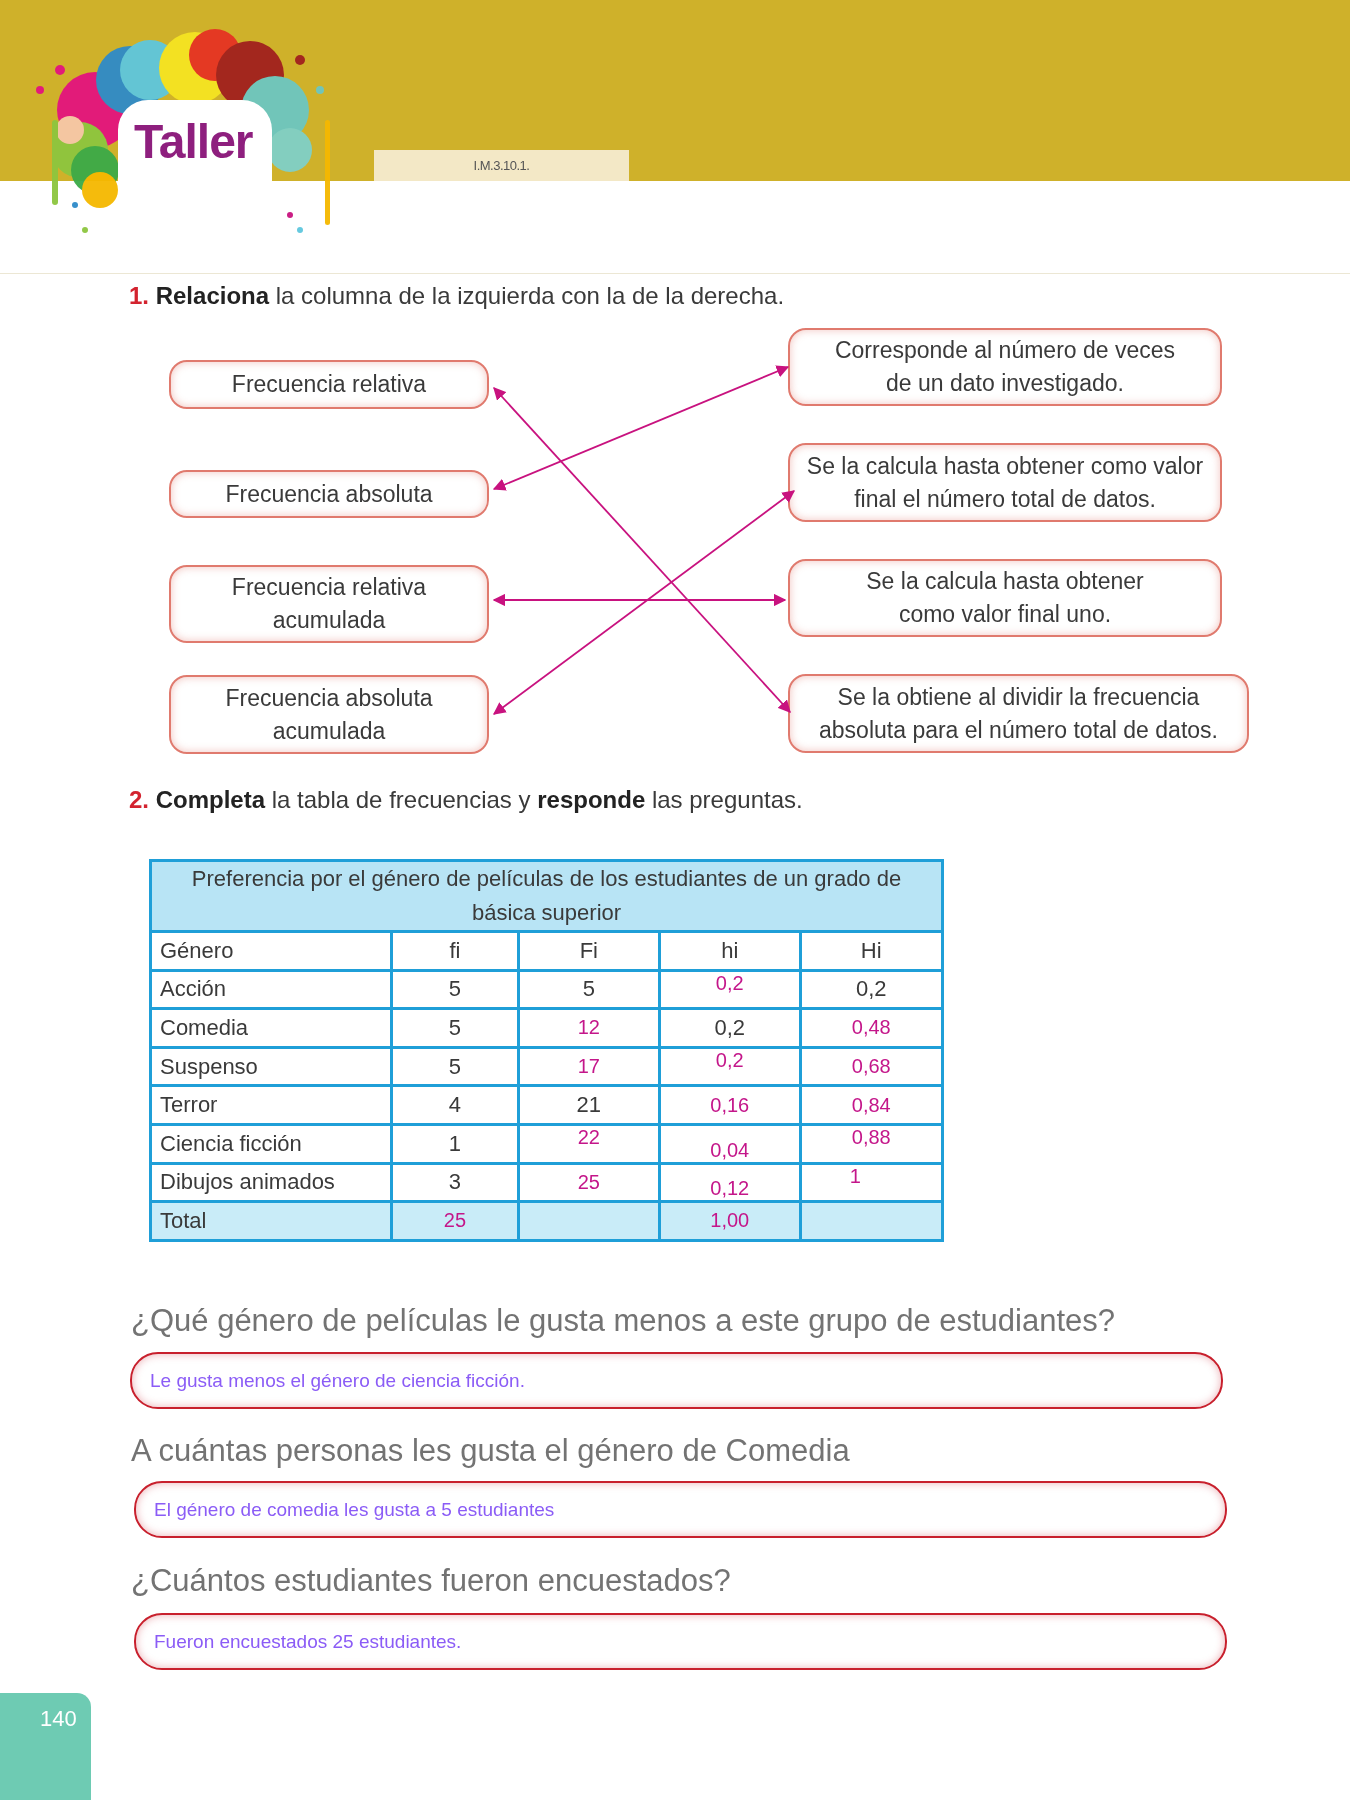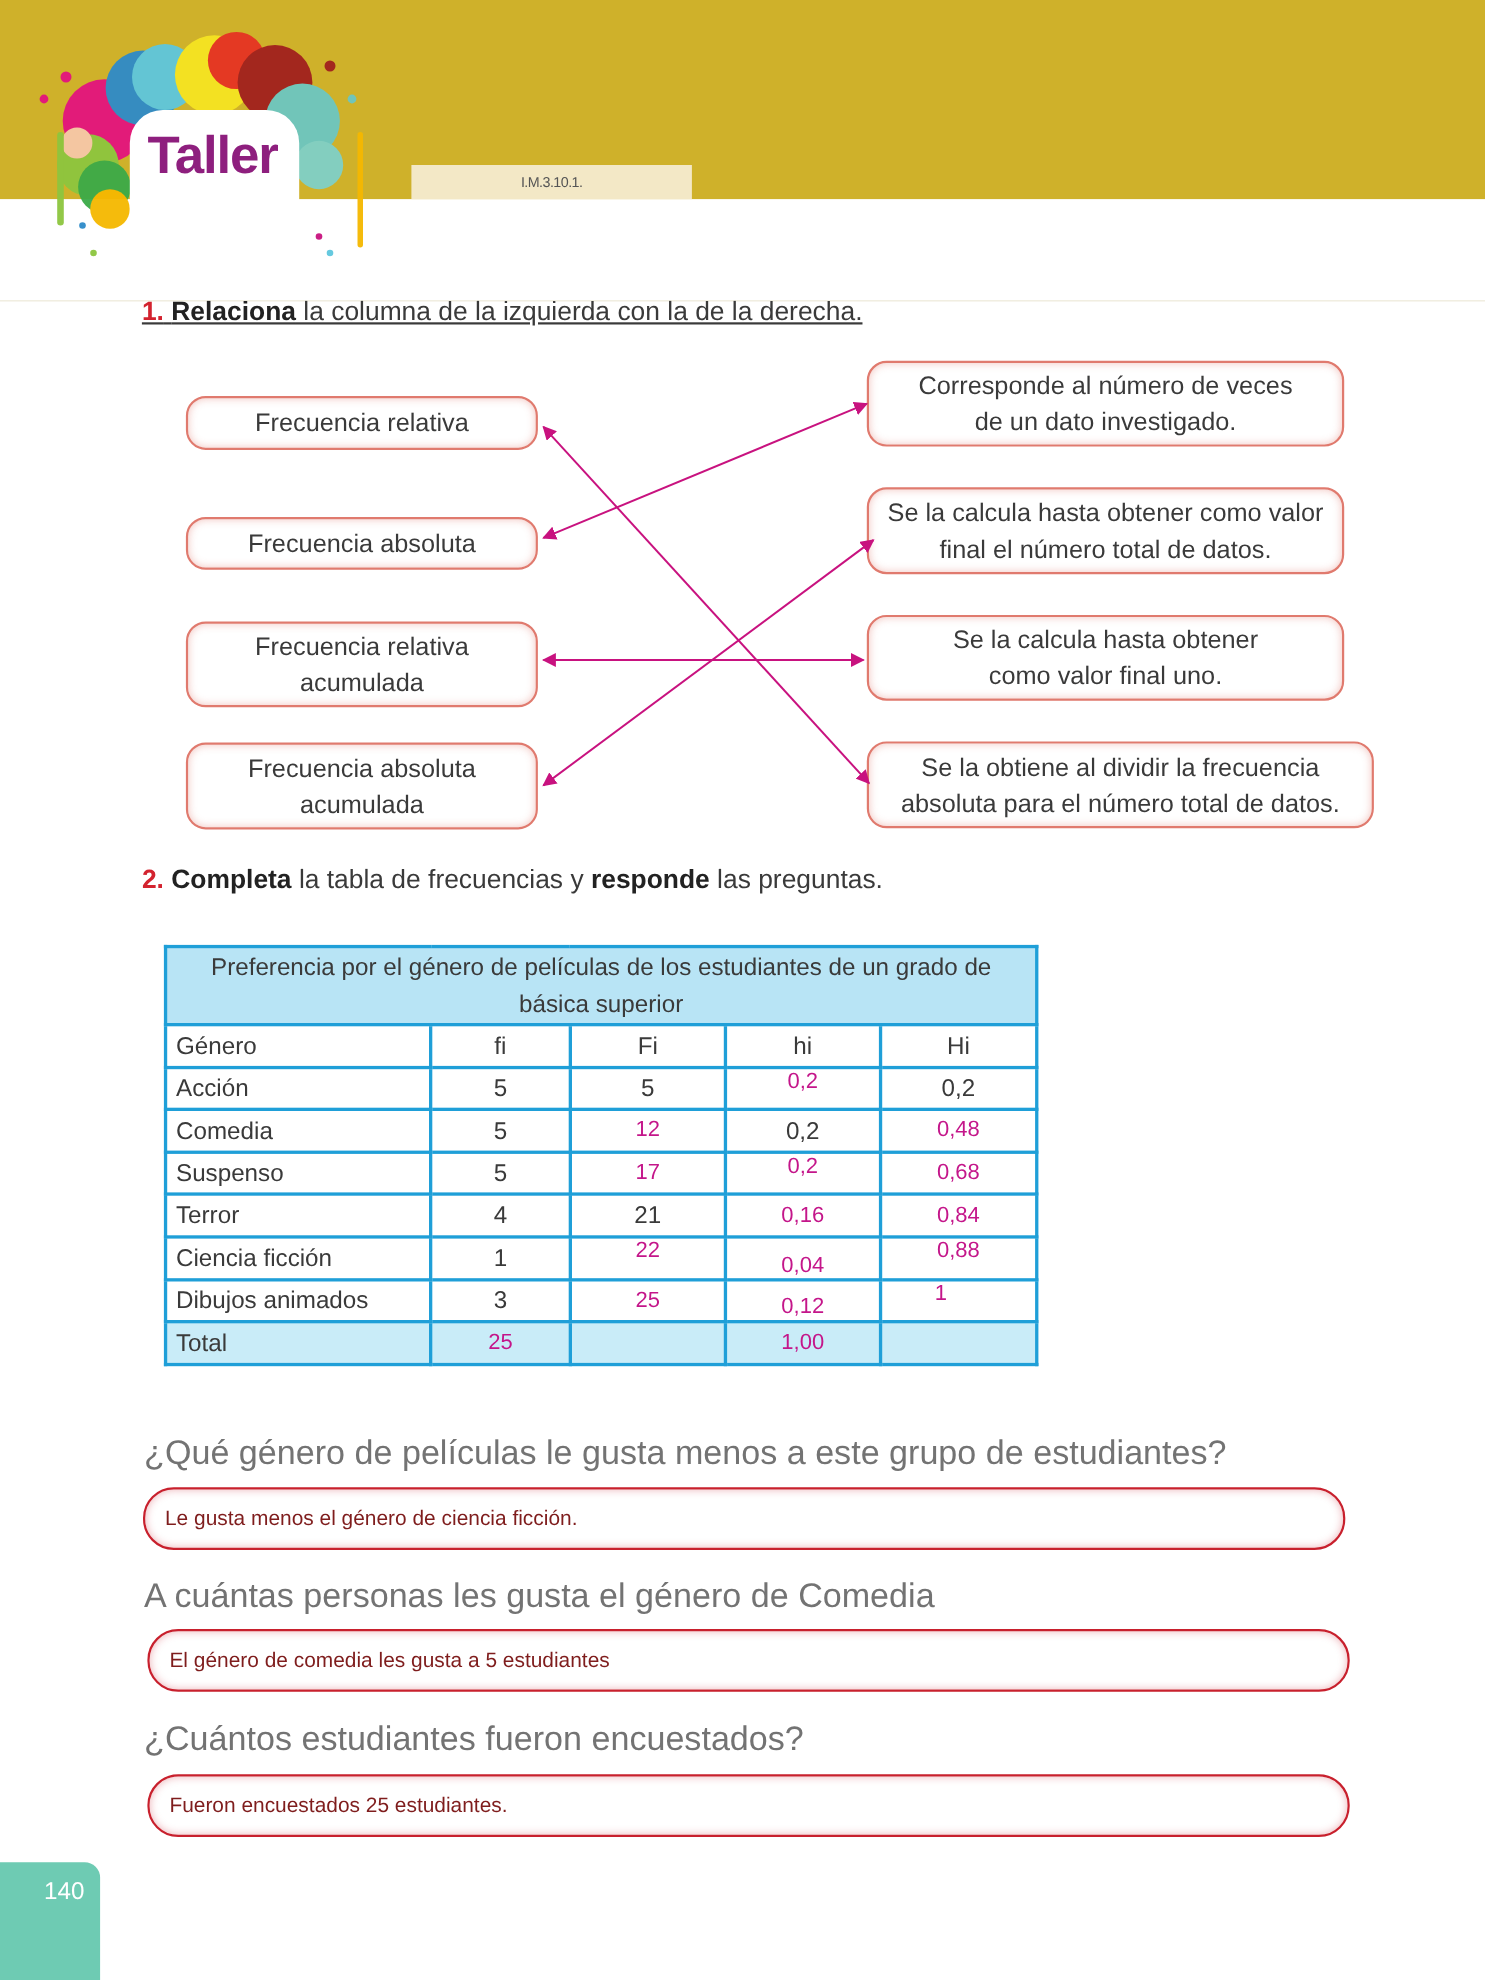--- a/index.html
+++ b/index.html
@@ -29,21 +29,21 @@
   table.freq .title-cell { background: #B8E4F5; height: 71px; text-align: center; line-height: 34px; }
   table.freq td.c { text-align: center; }
   table.freq .ans { color: #C4168A; font-size: 20px; }
   table.freq .up { vertical-align: top; padding-top: 0; }
   table.freq .down { vertical-align: bottom; padding-bottom: 0; }
   table.freq tr.total td { background: #C9ECF8; }
 
   .question { position: absolute; left: 131px; font-size: 31px; color: #737373; white-space: nowrap; }
   .answer-box { position: absolute; border: 2.5px solid #C8202D; border-radius: 28px; background: #fff;
     box-shadow: inset 0 0 8px rgba(200,32,45,0.35); display: flex; align-items: center; padding-left: 18px;
-    color: #7f1d1d; font-size: 19px; }
+    color: #8b5cf6; font-size: 19px; }
 
   .page-tab { position: absolute; left: 0; top: 1693px; width: 91px; height: 107px; background: #6ECBB3;
     border-radius: 0 14px 0 0; }
   .page-num { position: absolute; left: 40px; top: 1706px; font-size: 22px; color: #fff; }
 </style>
 </head>
 <body>
 
 <div class="gold-band"></div>
 
@@ -72,21 +72,21 @@
     <circle cx="300" cy="230" r="3" fill="#5EC7DE"></circle>
     <circle cx="75" cy="205" r="3" fill="#2E8BC9"></circle>
   </g>
 </svg>
 
 <div class="taller-tab"></div>
 <div class="taller-title">Taller</div>
 <div class="code-box">I.M.3.10.1.</div>
 <div class="divider"></div>
 
-<div class="heading" style="left:129px; top:270px;text-decoration:underline;">
+<div class="heading" style="left:129px; top:282px;">
   <span class="num">1.</span>
   <b>Relaciona</b><span> la columna de la izquierda con la de la derecha.</span>
 </div>
 
 <div class="match-box" style="left:169px; top:360px; width:320px; height:49px;">Frecuencia relativa</div>
 <div class="match-box" style="left:169px; top:470px; width:320px; height:48px;">Frecuencia absoluta</div>
 <div class="match-box" style="left:169px; top:565px; width:320px; height:78px;">Frecuencia relativa
 acumulada</div>
 <div class="match-box" style="left:169px; top:675px; width:320px; height:79px;">Frecuencia absoluta
  acumulada</div>

